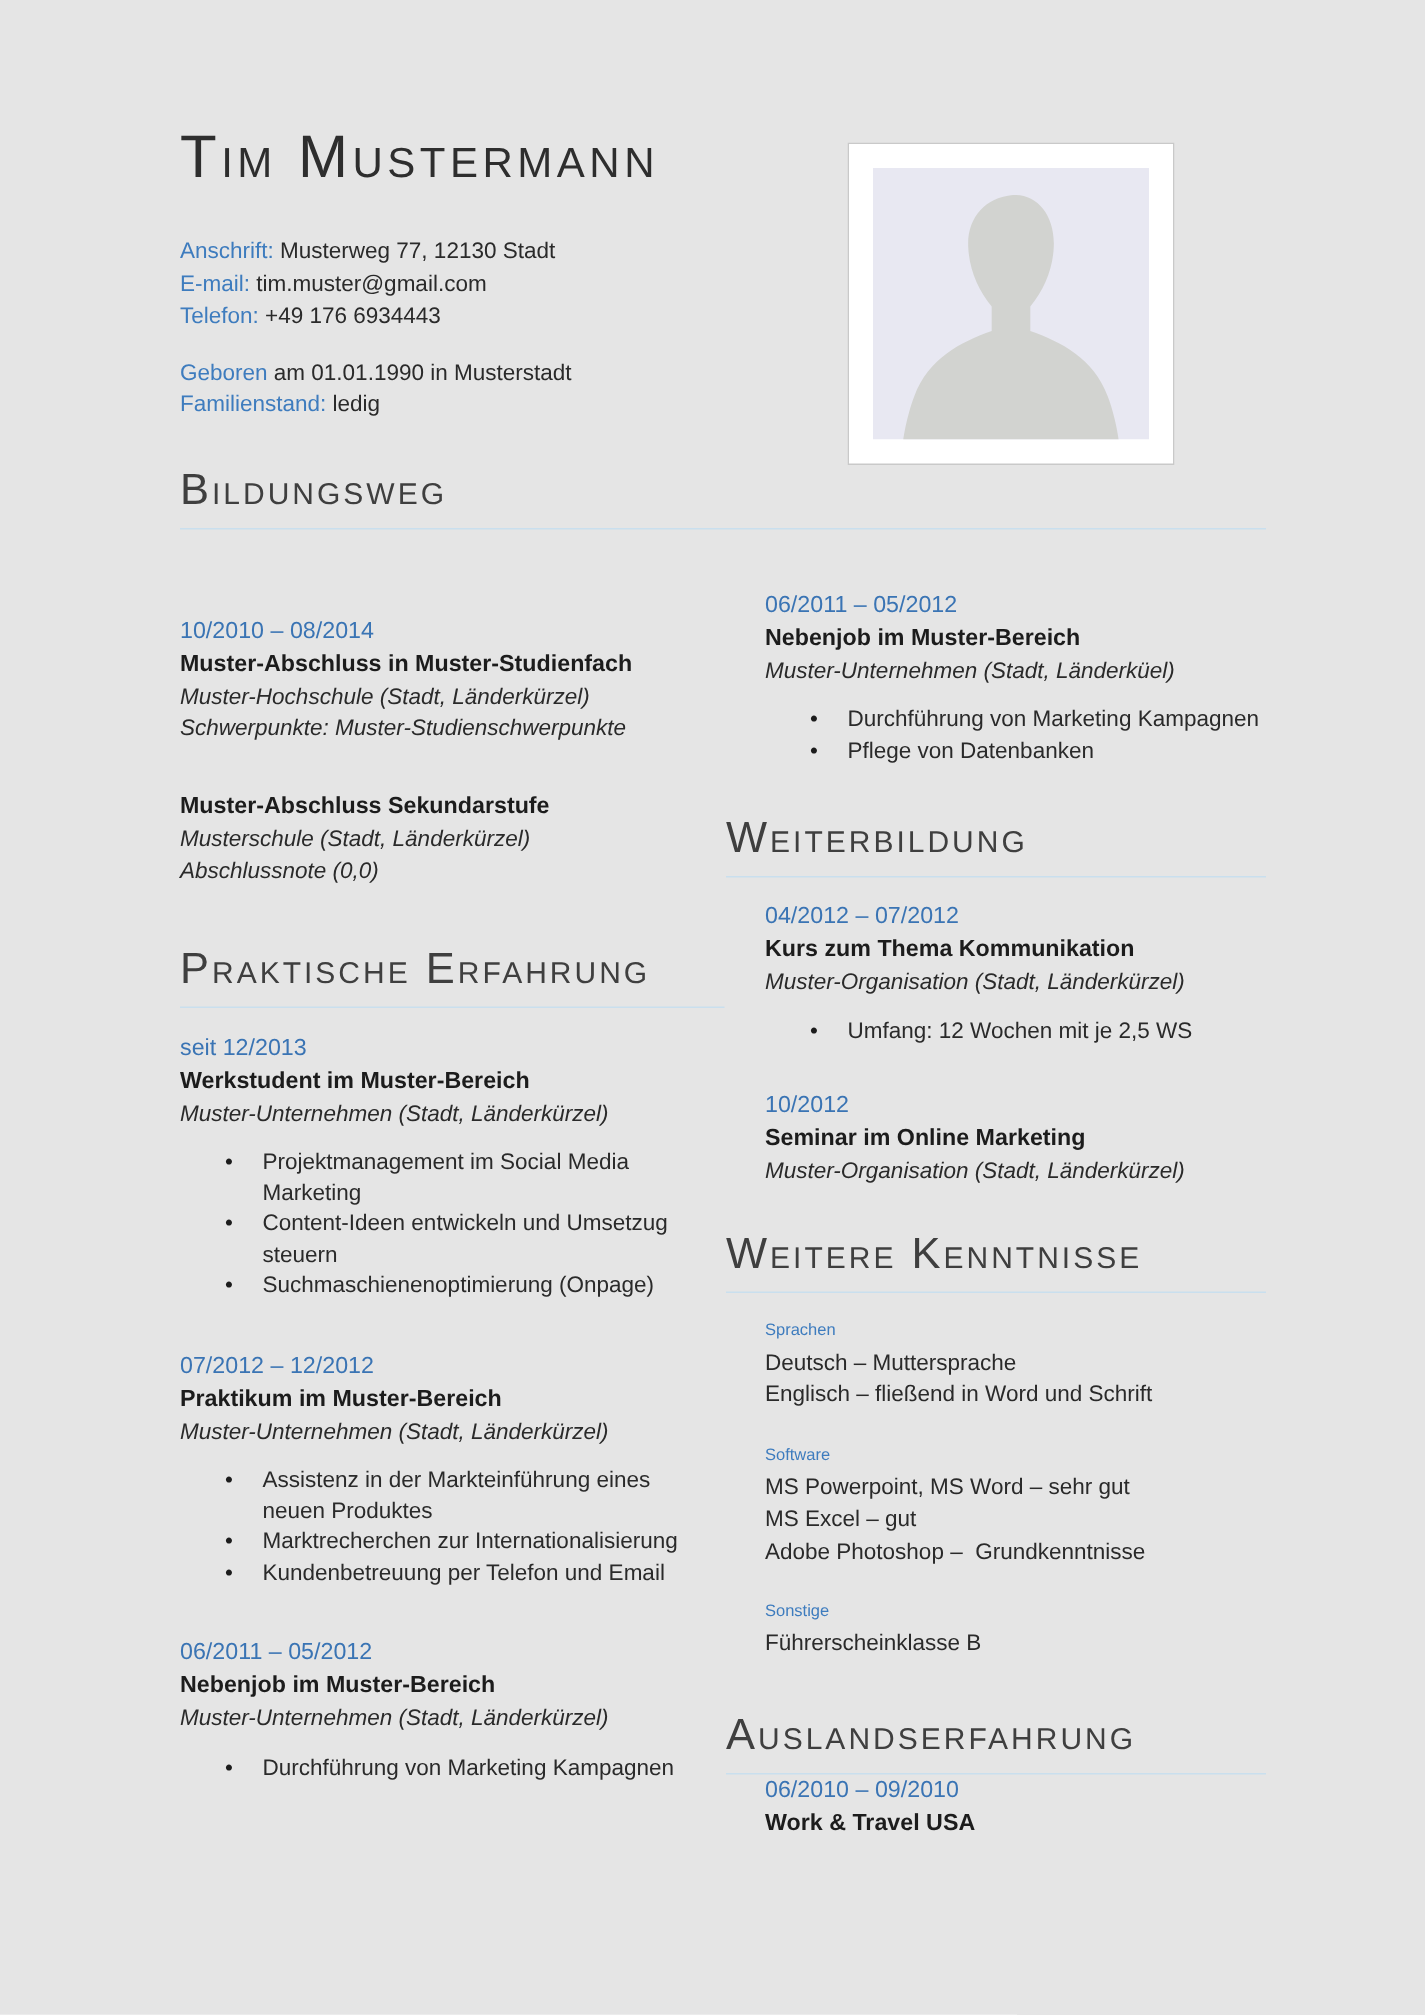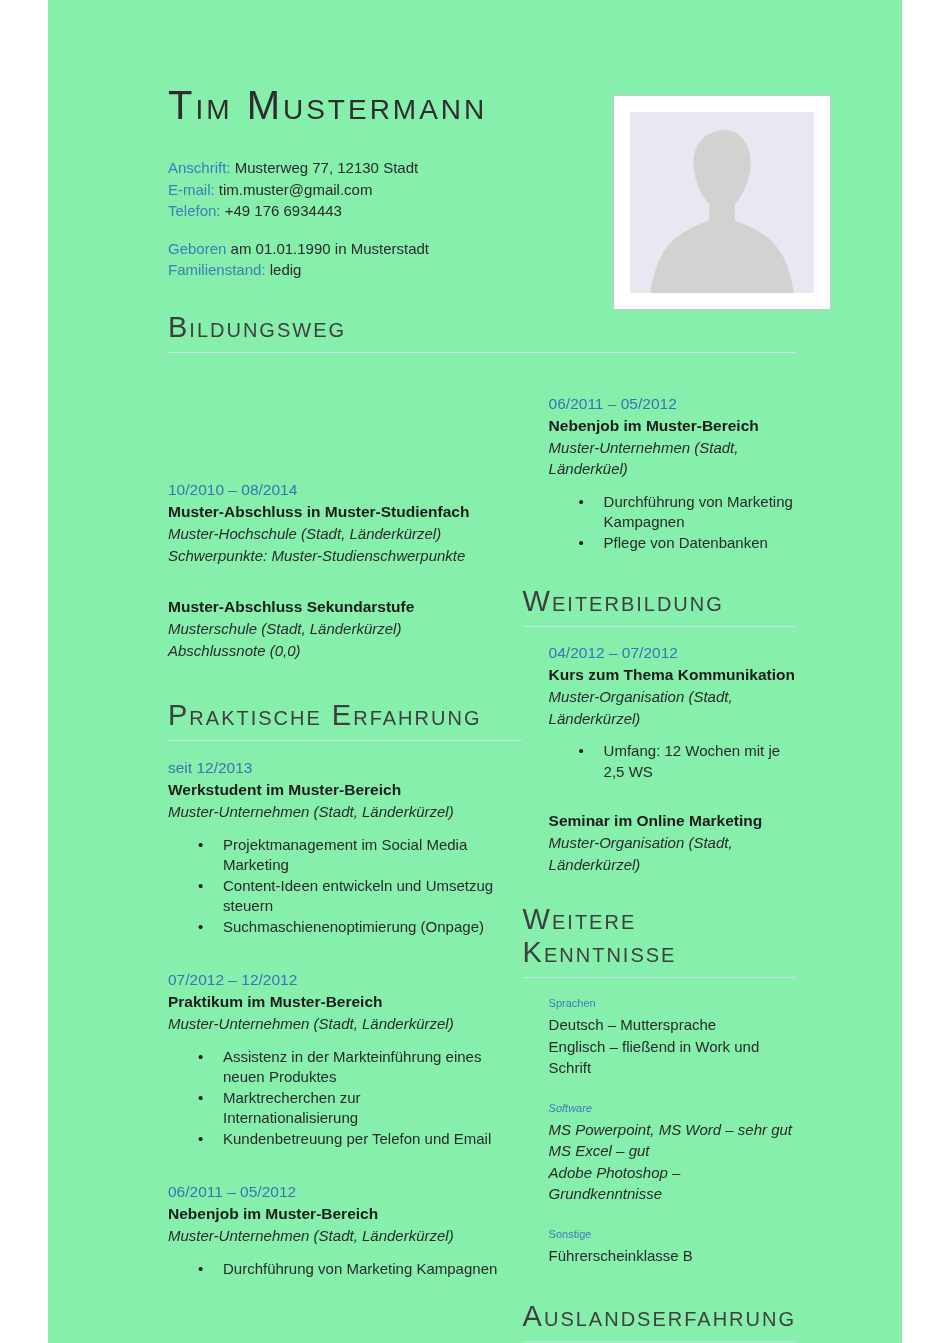--- a/index.html
+++ b/index.html
@@ -1,20 +1,20 @@
 <!DOCTYPE html>
 <html lang="de"><head>
 <meta charset="utf-8">
 <style>
   html,body { margin:0; padding:0; }
   body { background:#ffffff; font-family:"Liberation Sans", sans-serif; }
 
   .page {
-    position:relative; width:854px; height:1343px; margin:0 auto;
-    background:#86efac; overflow:hidden; color:#2a2a2a;
+    position:relative; width:950px; height:1343px; margin:0 auto;
+    background:#e5e5e5; overflow:hidden; color:#2a2a2a;
   }
   .content { padding:85px 106px 0 120px; }
 
   
   .sc { font-variant:small-caps; }
   h1.name {
     margin:0; font-size:40px; line-height:40px; font-weight:300;
     letter-spacing:3px; color:#2e2e2e;
   }
   h2.sec-title {
@@ -73,21 +73,21 @@
   .e-p1 { margin-top:16px; }
   .e-p2 { margin-top:32px; }
   .e-p3 { margin-top:32px; }
 
   .e-r1 { margin-top:40px; }
   .h-weiterbildung { margin-top:32px; }
   .e-w1 { margin-top:15px; }
   .e-w2 { margin-top:28px; }
   .h-kenntnisse { margin-top:28px; }
   .g-1 { margin-top:14px; }
-  .g-2 { margin-top:18px;font-style:italic; }
+  .g-2 { margin-top:18px; }
   .g-3 { margin-top:18px; }
   .h-ausland { margin-top:34px; }
   .e-a1 { }
 </style>
 </head>
 <body>
 
 <div class="page">
   <div class="content">
 
@@ -200,32 +200,33 @@
           <div class="entry e-w1">
             <div class="entry-date">04/2012 – 07/2012</div>
             <div class="entry-title">Kurs zum Thema Kommunikation</div>
             <div class="entry-line">Muster-Organisation (Stadt, Länderkürzel)</div>
             <ul class="bullets">
               <li>Umfang: 12 Wochen mit je 2,5 WS</li>
             </ul>
           </div>
 
           <div class="entry e-w2">
+            <div class="entry-date">10/2012</div>
             <div class="entry-title">Seminar im Online Marketing</div>
             <div class="entry-line">Muster-Organisation (Stadt, Länderkürzel)</div>
           </div>
 
           <div class="sec-head in-right h-kenntnisse">
             <h2 class="sec-title sc">Weitere Kenntnisse</h2>
           </div>
 
           <div class="skill-group g-1">
             <div class="skill-label">Sprachen</div>
             <div class="skill-line">Deutsch – Muttersprache</div>
-            <div class="skill-line">Englisch – fließend in Work und Schrift</div>
+            <div class="skill-line">Englisch – fließend in Word und Schrift</div>
           </div>
 
           <div class="skill-group g-2">
             <div class="skill-label">Software</div>
             <div class="skill-line">MS Powerpoint, MS Word – sehr gut</div>
             <div class="skill-line">MS Excel – gut</div>
             <div class="skill-line">Adobe Photoshop –  Grundkenntnisse</div>
           </div>
 
           <div class="skill-group g-3">

